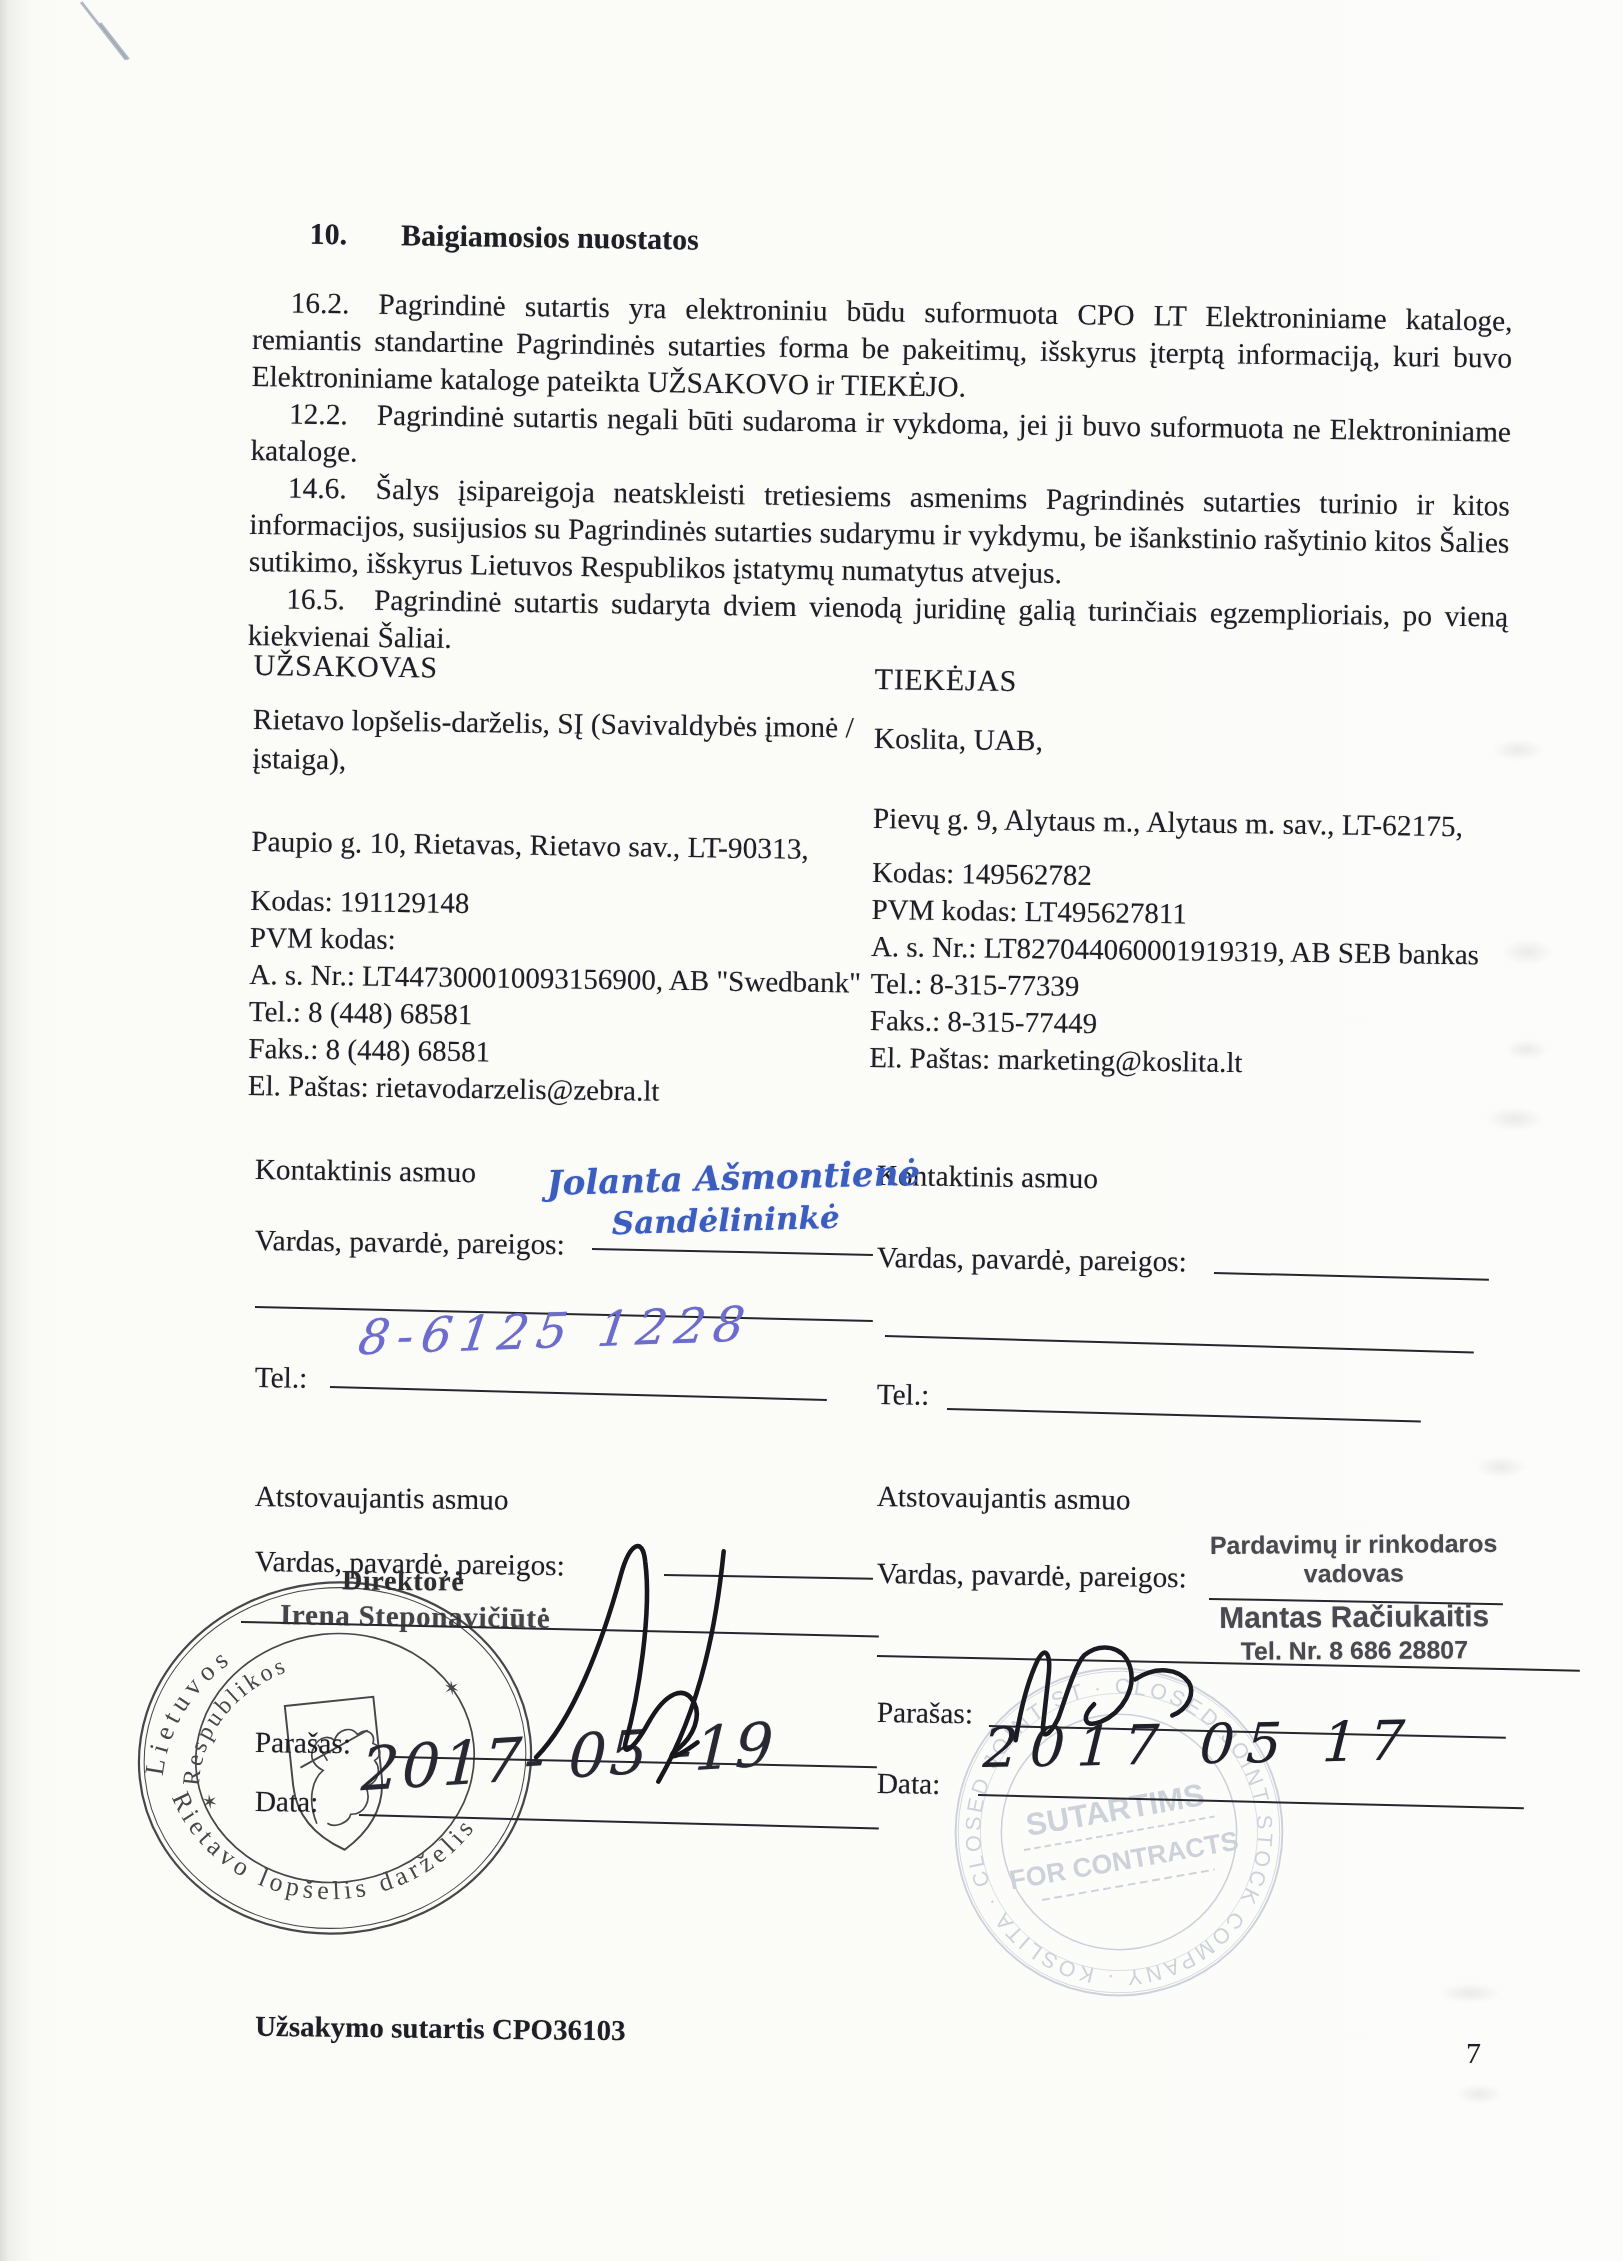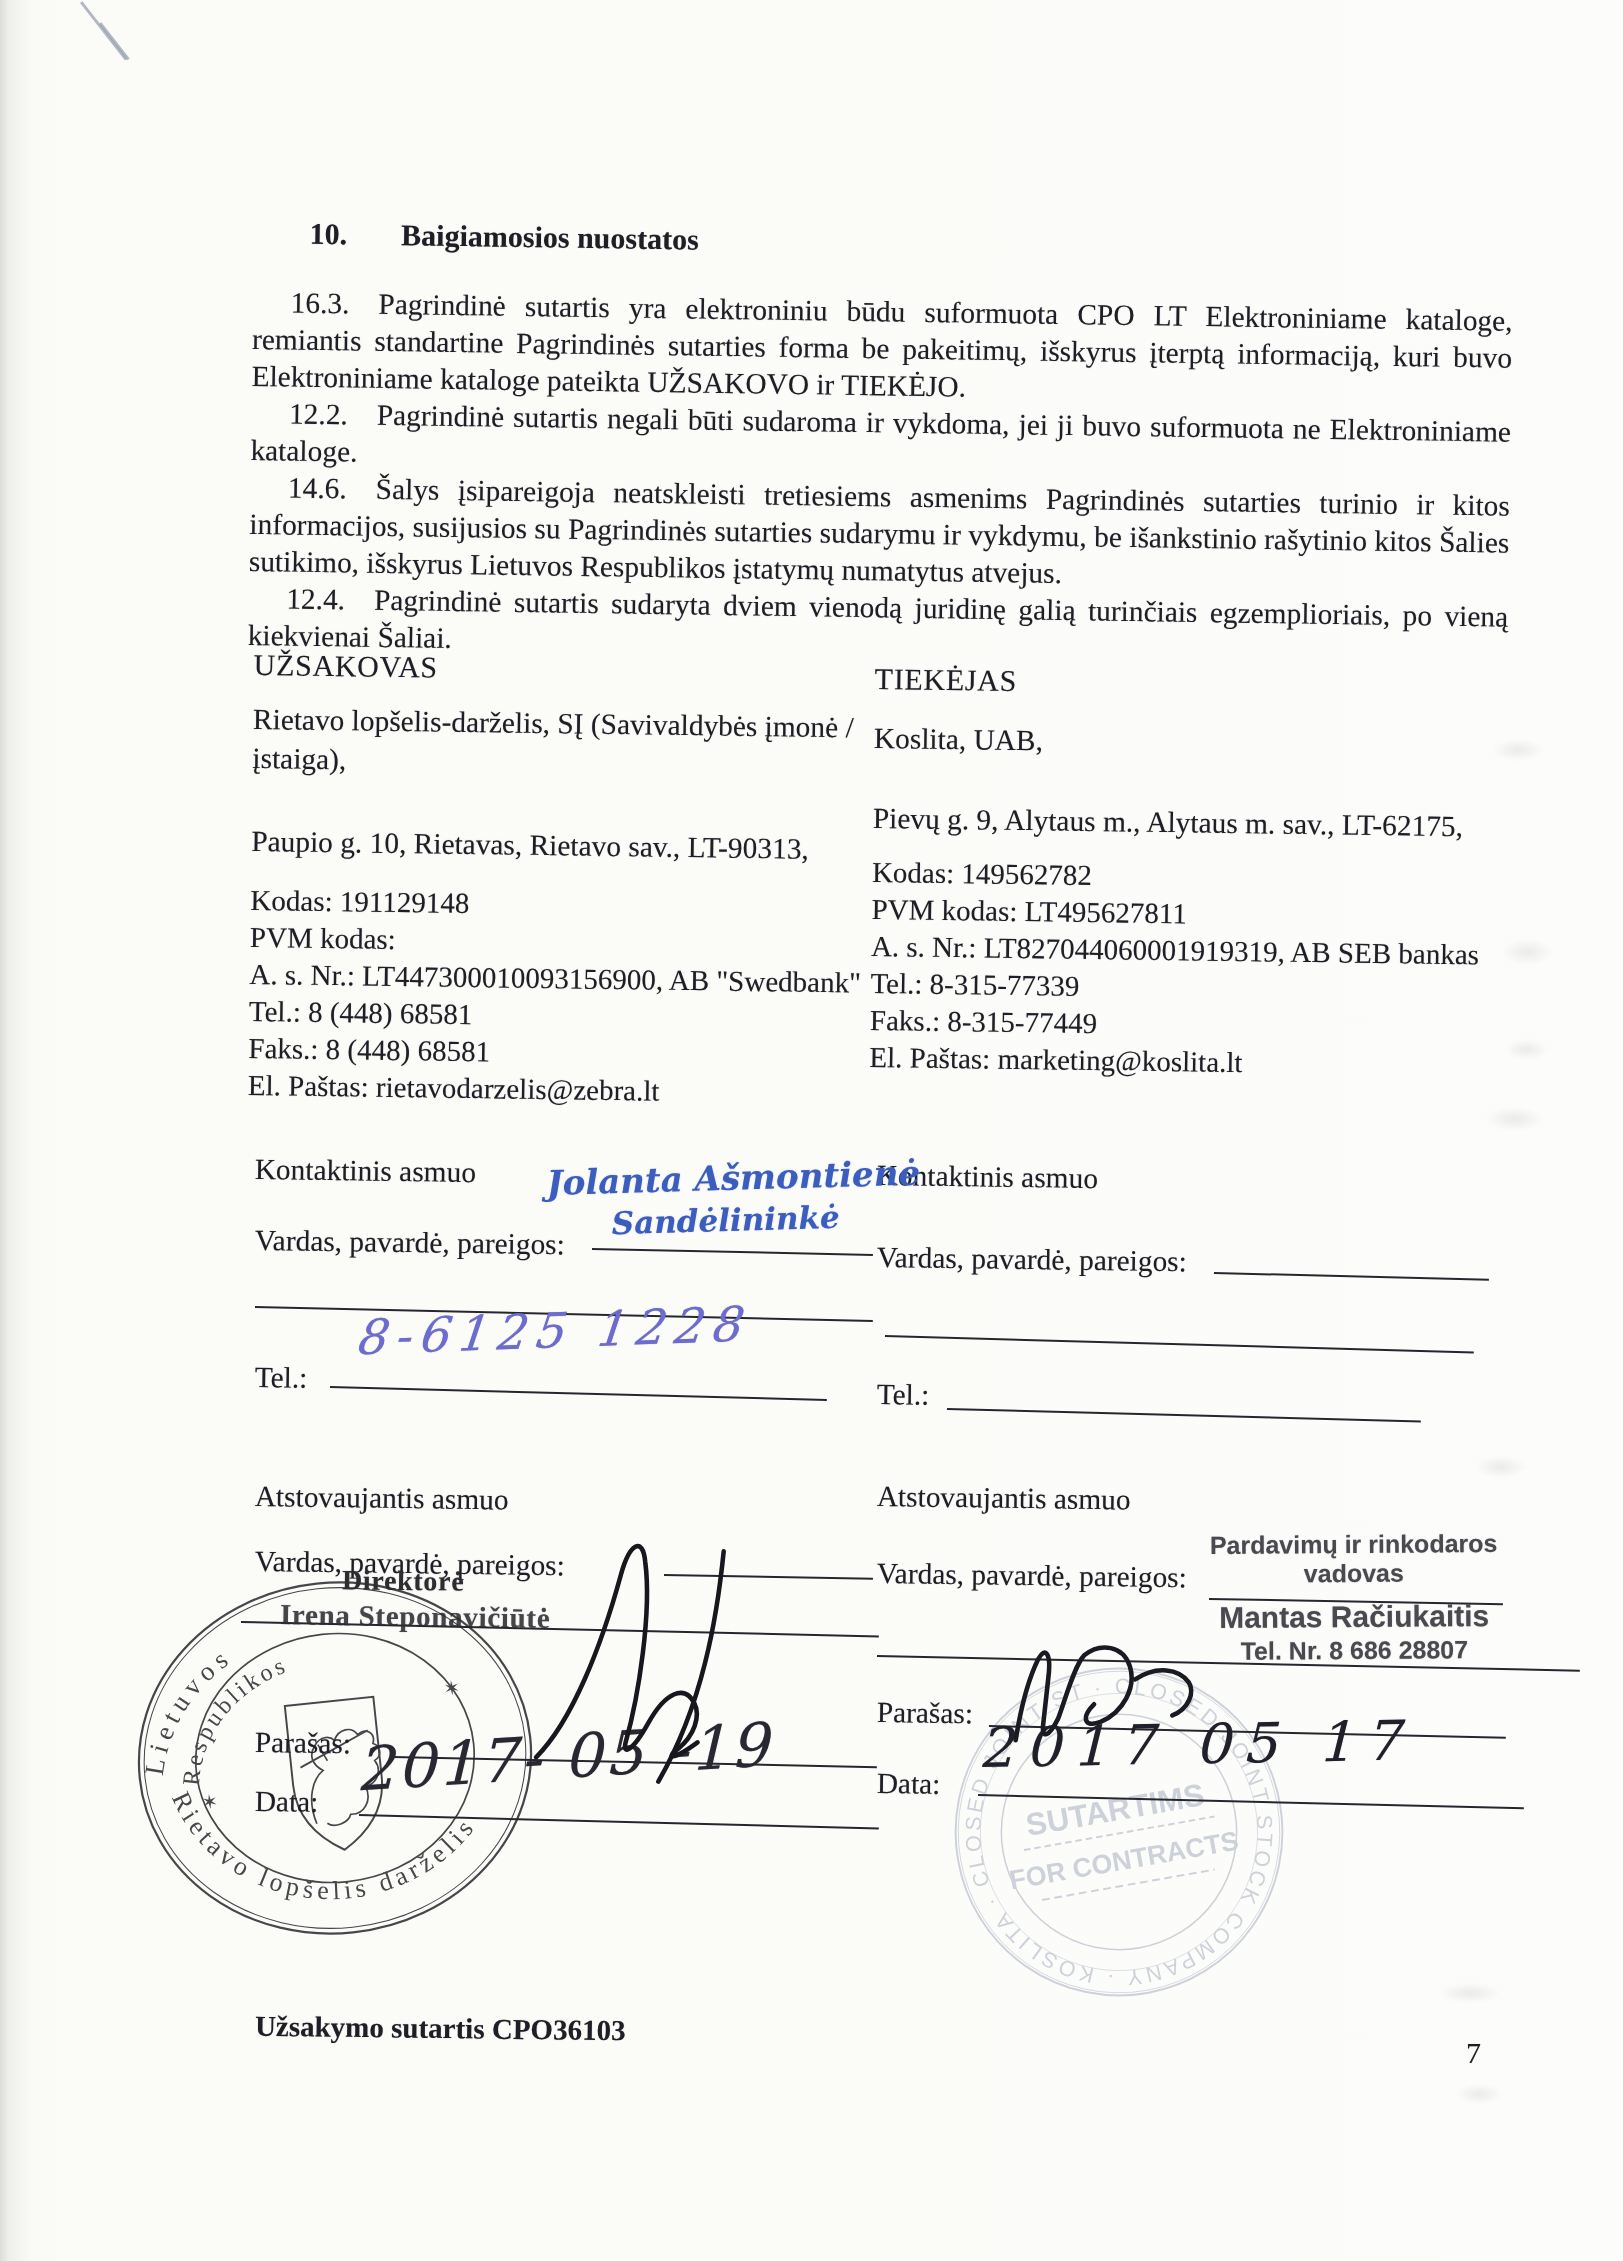--- a/index.html
+++ b/index.html
@@ -60,24 +60,24 @@
 <div class="smudge" style="left:1505px;top:1039px;width:43px;height:21px;"></div>
 <div class="smudge" style="left:1485px;top:1107px;width:59px;height:23.6px;"></div>
 <div class="smudge" style="left:1475px;top:1456px;width:52px;height:22px;"></div>
 <div class="smudge" style="left:1439px;top:1983px;width:62px;height:19.6px;"></div>
 <div class="smudge" style="left:1456px;top:2084px;width:46px;height:19.6px;"></div>
 
 <div class="clauses txt">
   <div class="sec-head">
     <span class="num">10.</span><span>Baigiamosios nuostatos</span>
   </div>
-  <p><span class="cnum">16.3.</span><span>Pagrindinė sutartis yra elektroniniu būdu suformuota CPO LT Elektroniniame kataloge, remiantis standartine Pagrindinės sutarties forma be pakeitimų, išskyrus įterptą informaciją, kuri buvo Elektroniniame kataloge pateikta UŽSAKOVO ir TIEKĖJO.</span></p>
+  <p><span class="cnum">16.2.</span><span>Pagrindinė sutartis yra elektroniniu būdu suformuota CPO LT Elektroniniame kataloge, remiantis standartine Pagrindinės sutarties forma be pakeitimų, išskyrus įterptą informaciją, kuri buvo Elektroniniame kataloge pateikta UŽSAKOVO ir TIEKĖJO.</span></p>
   <p><span class="cnum">12.2.</span><span>Pagrindinė sutartis negali būti sudaroma ir vykdoma, jei ji buvo suformuota ne Elektroniniame kataloge.</span></p>
   <p><span class="cnum">14.6.</span><span>Šalys įsipareigoja neatskleisti tretiesiems asmenims Pagrindinės sutarties turinio ir kitos informacijos, susijusios su Pagrindinės sutarties sudarymu ir vykdymu, be išankstinio rašytinio kitos Šalies sutikimo, išskyrus Lietuvos Respublikos įstatymų numatytus atvejus.</span></p>
-  <p><span class="cnum">12.4.</span><span>Pagrindinė sutartis sudaryta dviem vienodą juridinę galią turinčiais egzemplioriais, po vieną kiekvienai Šaliai.</span></p>
+  <p><span class="cnum">16.5.</span><span>Pagrindinė sutartis sudaryta dviem vienodą juridinę galią turinčiais egzemplioriais, po vieną kiekvienai Šaliai.</span></p>
 </div>
 
 <div class="party txt" style="left:254px;top:648px;width:654px;">
   <div class="role">UŽSAKOVAS</div>
   <div class="pname" style="margin-top:13px;">Rietavo lopšelis-darželis, SĮ (Savivaldybės įmonė / įstaiga),</div>
   <div class="paddr nowrap" style="margin-top:44px;">Paupio g. 10, Rietavas, Rietavo sav., LT-90313,</div>
   <div class="codes" style="margin-top:21px;">
     <div>Kodas: 191129148</div>
     <div>PVM kodas:</div>
     <div>A. s. Nr.: LT447300010093156900, AB "Swedbank"</div>

